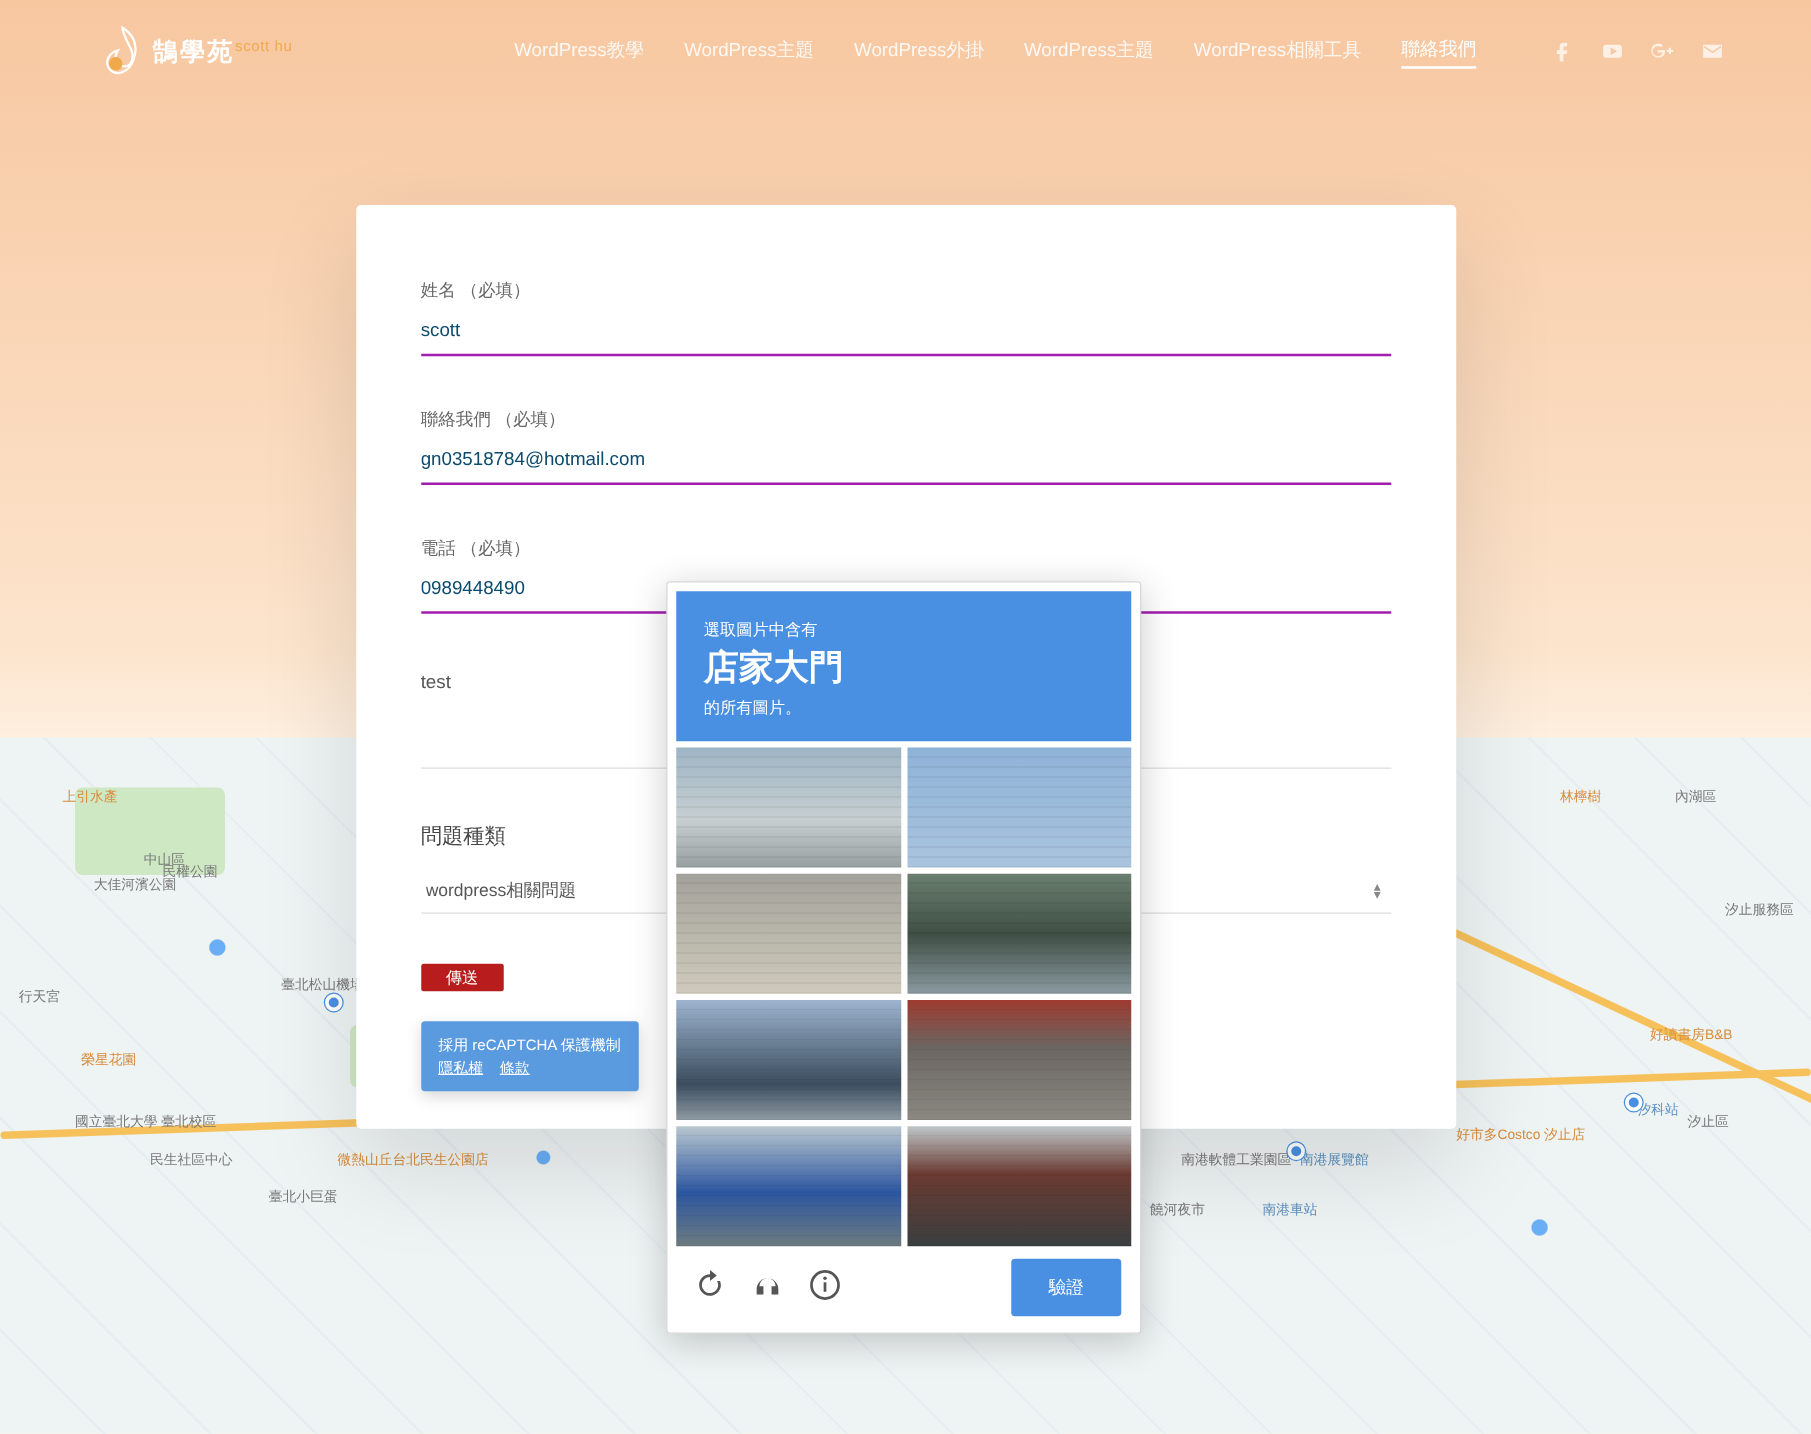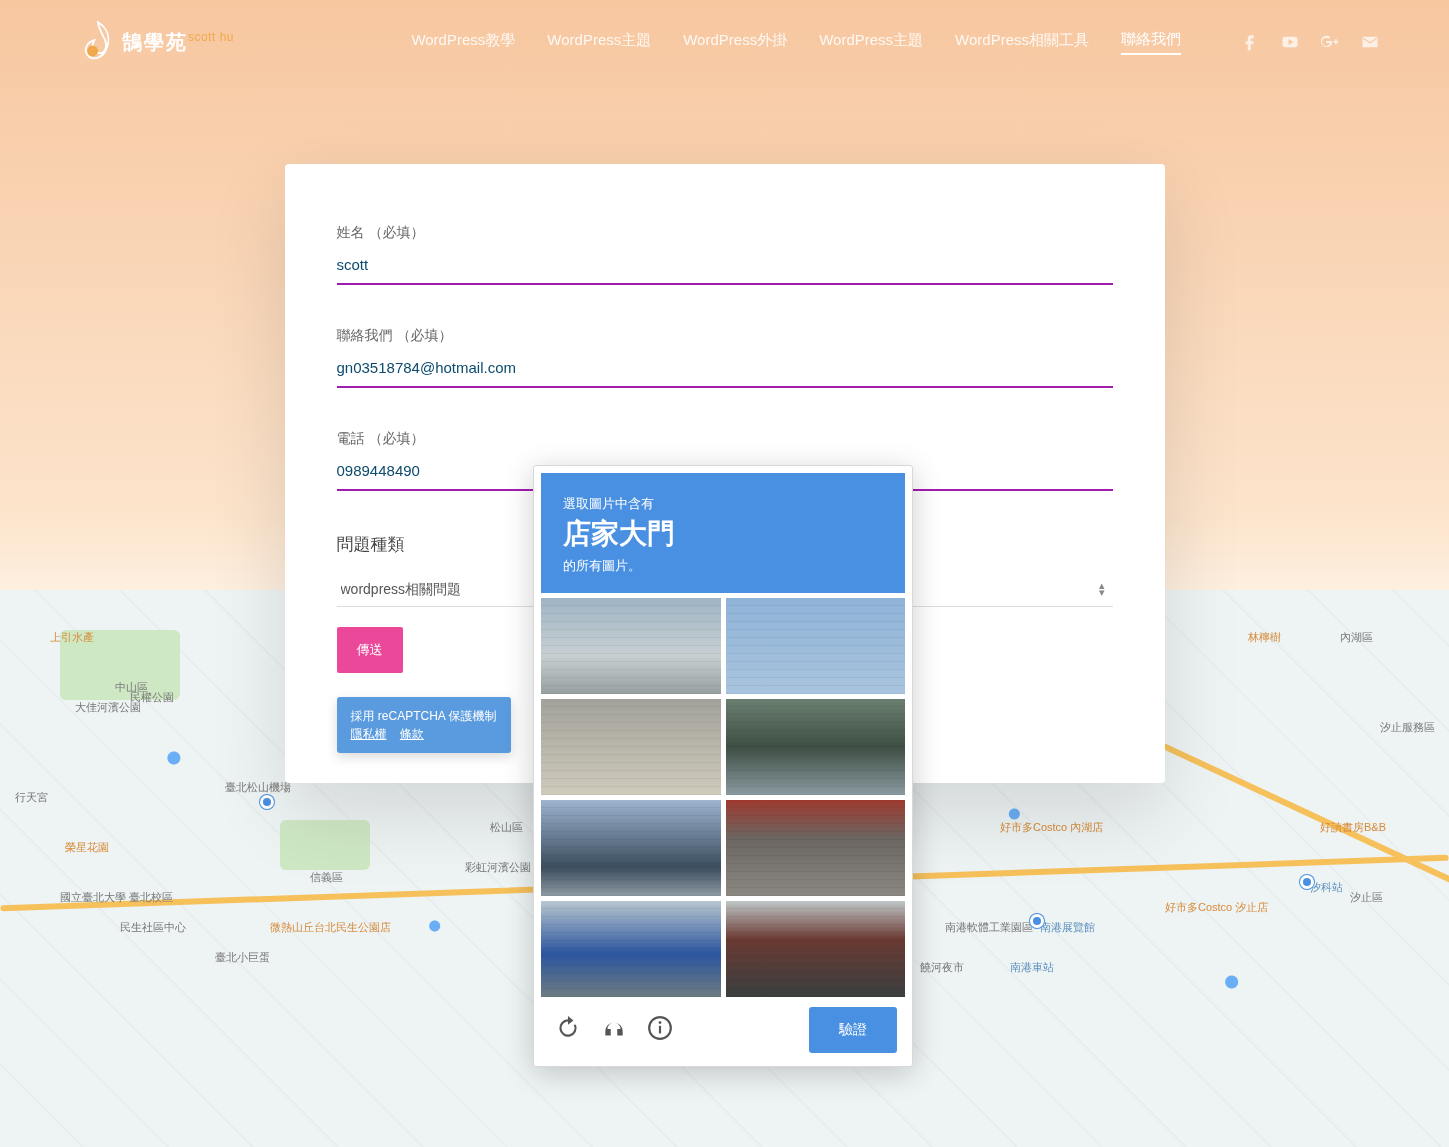--- a/index.html
+++ b/index.html
@@ -88,23 +88,23 @@
 }
 .select-wrap select {
   width: 100%; border: none; background: transparent; font-size: 14px;
   color: #555; appearance: none; outline: none;
 }
 .select-caret {
   position: absolute; right: 8px; top: 50%; transform: translateY(-50%);
   font-size: 11px; color: #888; line-height: 0.6;
 }
 .submit-btn {
-  background: #ec4899; color: #fff; border: none;
-  padding: 14px 20px; font-size: 13px; border-radius: 2px;
-  cursor: pointer; margin-top: 10px;
+  background: #b91c1c; color: #fff; border: none;
+  padding: 2px 20px; font-size: 13px; border-radius: 2px;
+  cursor: pointer; margin-top: 30px;
 }
 .recaptcha-badge {
   position: absolute; left: 52px; bottom: 30px;
   background: #5a9adf; color: #fff; font-size: 12px;
   padding: 10px 14px; border-radius: 3px; line-height: 1.5;
   box-shadow: 0 4px 12px rgba(0,0,0,0.15);
 }
 .recaptcha-badge .links span { text-decoration: underline; margin-right: 10px; cursor:pointer; }
 
 
@@ -257,20 +257,21 @@
   </div>
   <div class="field">
     <div class="field-label">聯絡我們 （必填）</div>
     <input class="field-input" value="gn03518784@hotmail.com" style="">
   </div>
   <div class="field">
     <div class="field-label">電話 （必填）</div>
     <input class="field-input" value="0989448490" style="">
   </div>
   <div class="field">
+    <div class="field-textarea" contenteditable="true" style="">test</div>
   </div>
   <div class="field" style="margin-bottom:10px">
     <div class="field-title">問題種類</div>
     <div class="select-wrap">
       <select>
         <option>wordpress相關問題</option>
       </select>
       <div class="select-caret">▴<br>▾</div>
     </div>
   </div>

